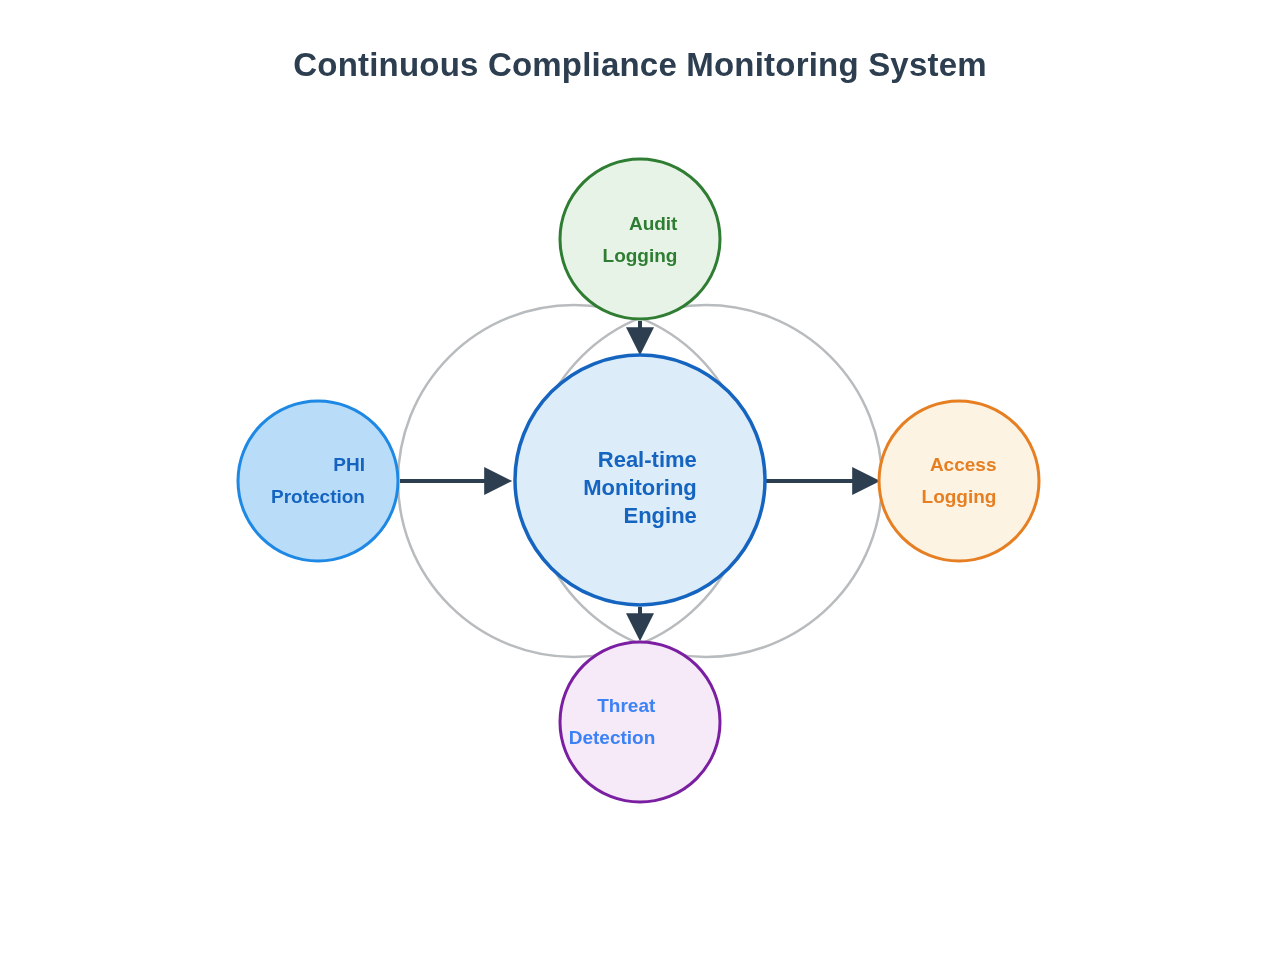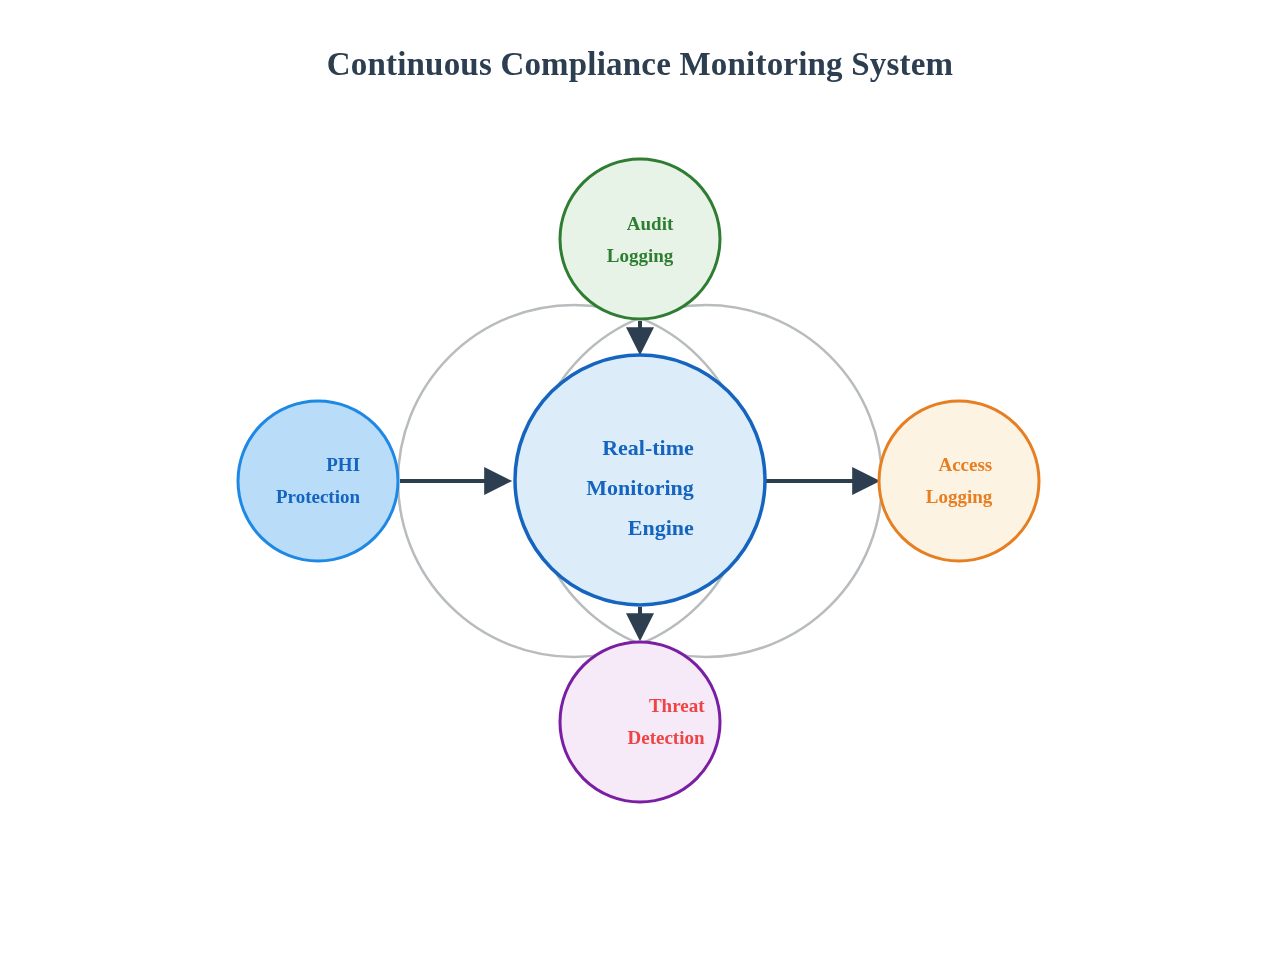--- a/index.html
+++ b/index.html
@@ -1,30 +1,30 @@
 <!DOCTYPE html>
 <html><head>
 <meta charset="utf-8">
 <style>
   html,body{margin:0;padding:0;background:#ffffff;}
   .stage{
     position:relative;width:1164px;height:960px;background:#ffffff;overflow:hidden;
-    font-family:Liberation Serif, serif;
+    font-family:Liberation Sans, sans-serif;
   }
   .stage svg{position:absolute;left:0;top:0;}
   .page-title{
     position:absolute;top:46px;left:0;width:1280px;text-align:center;
     font-size:33px;font-weight:bold;letter-spacing:.2px;
   }
   .node-label{
     position:absolute;display:flex;align-items:center;justify-content:center;
     text-align:right;white-space:pre-line;font-weight:bold;
     font-size:19px;line-height:32px;pointer-events:none;
   }
-  .node-label.center{font-size:22px;line-height:40px;}
+  .node-label.center{font-size:22px;line-height:28px;}
   .bg-ring{fill:none;stroke-width:2.5px;}
   .node-circle{stroke-width:3px;}
   .node-circle.center{stroke-width:3.5px;}
   .connector{stroke-width:4px;fill:none;}
 </style>
 </head>
 <body>
 
 <div class="stage">
 
@@ -55,20 +55,20 @@
 
   <div class="node-label" style="left: 550px; top: 199px; width: 180px; height: 82px; color: rgb(46, 125, 50);">Audit
 Logging</div>
 
   <div class="node-label" style="left: 228px; top: 440px; width: 180px; height: 82px; color: rgb(21, 101, 192);">PHI
 Protection</div>
 
   <div class="node-label" style="left: 869px; top: 440px; width: 180px; height: 82px; color: rgb(230, 126, 34);">Access
 Logging</div>
 
-  <div class="node-label" style="left: 576px; top: 681px; width: 180px; height: 82px; color: #ef4444;">Threat
+  <div class="node-label" style="left: 522px; top: 681px; width: 180px; height: 82px; color: #3b82f6;">Threat
 Detection</div>
 
   <div class="node-label center" style="left: 520px; top: 440px; width: 240px; height: 96px; color: rgb(21, 101, 192);">Real-time
 Monitoring
 Engine</div>
 
 </div>
 
 </body></html>

